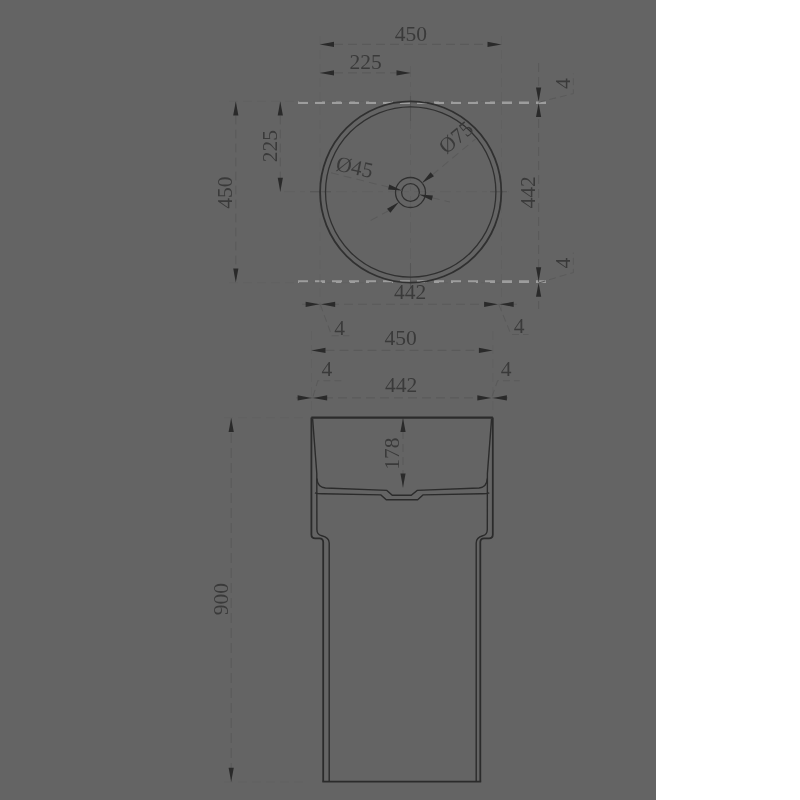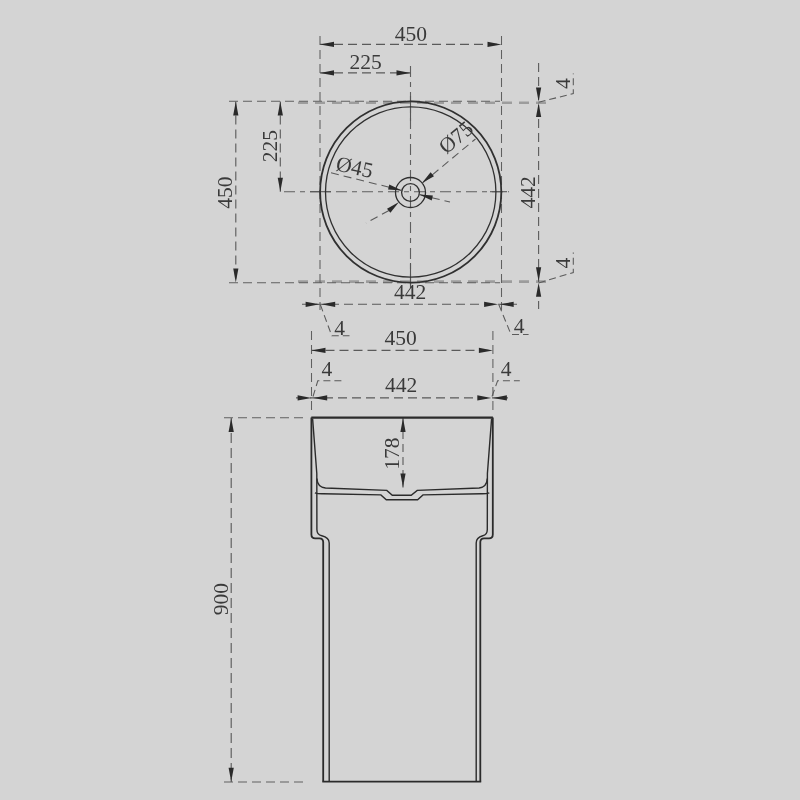--- a/index.html
+++ b/index.html
@@ -1,17 +1,17 @@
 <!DOCTYPE html>
 <html><head>
 <meta charset="utf-8">
 <title>Basin drawing</title>
 <style>
   html,body{margin:0;padding:0;background:#ffffff;}
-  .page{width:800px;height:800px;position:relative;background:#86efac;overflow:hidden;filter:grayscale(1);}
+  .page{width:656px;height:800px;position:relative;background:#15803d;overflow:hidden;filter:grayscale(1);}
   svg{position:absolute;left:0;top:0;}
   text{font-family:"Liberation Serif",serif;fill:#3a3a3a;font-size:21.5px;}
 </style>
 </head>
 <body>
 <div class="page">
 <svg width="800" height="800" viewBox="0 0 800 800">
   <g fill="none" stroke-linecap="butt">
 
     <path d="M284,191.7 L509,191.7" stroke="#5f5f5f" stroke-width="1.1" stroke-dasharray="11 5 5 5"></path>

